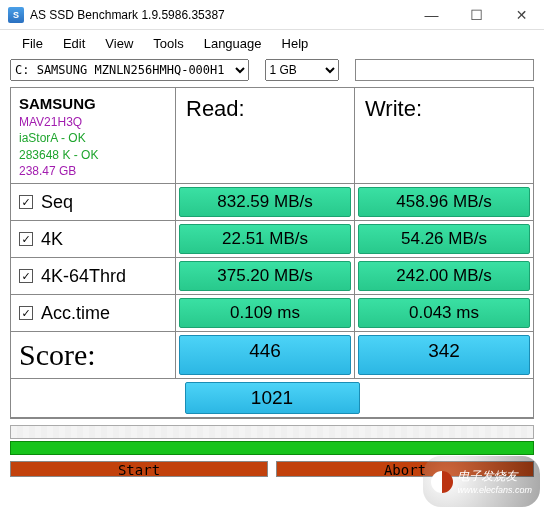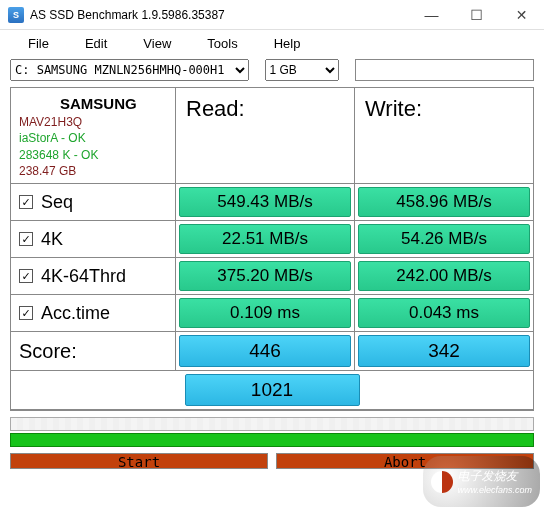--- a/index.html
+++ b/index.html
@@ -29,22 +29,22 @@
     font-size:9px; color:#fff; font-weight:bold;
   }
   .win-controls { display:flex; }
   .win-btn {
     width:45px; height:30px;
     display:flex; align-items:center; justify-content:center;
     font-size:14px; color:#444;
     background:transparent; border:none;
   }
   .menubar {
-    display:flex; gap:16px;
-    padding: 4px 18px;
+    display:flex; gap:0;
+    padding: 4px 12px;
     font-size:13px;
   }
   .menubar span { padding: 2px 10px; }
   .toolbar {
     display:flex; gap:16px;
     padding: 2px 10px 6px 10px;
   }
   select.drive-select { width: 250px; font-family: monospace; font-size:12px; height:22px; }
   select.size-select { width: 78px; font-size:12px; height:22px; }
   input.tool-input { flex:1; height:22px; border:1px solid #888; }
@@ -54,23 +54,23 @@
   }
   .row { display:flex; }
   .row > div { border-right:1px solid #888; border-bottom:1px solid #888; }
   .row > div:last-child { border-right:none; }
   .hdr-left {
     width:165px;
     padding:6px 8px 4px 8px;
     font-size:12px;
     line-height:1.35;
   }
-  .hdr-left .model { font-size:15px; font-weight:600;margin-left:41px; }
+  .hdr-left .model { font-size:15px; font-weight:600; }
   .hdr-left .green { color:#1fa52e; font-size:12px; }
-  .hdr-left .gray { color:#7f1d1d; font-size:12px; }
+  .hdr-left .gray { color:#a21caf; font-size:12px; }
   .hdr-cell {
     flex:1;
     font-size:22px;
     padding:8px 10px;
   }
   .test-label {
     width:165px;
     display:flex;
     align-items:center;
     gap:8px;
@@ -99,21 +99,21 @@
     background: linear-gradient(#3ae0a3,#28c98c);
     border:1px solid #1ba371;
     color:#000;
   }
   .pill-blue {
     background: linear-gradient(#4cd3f7,#2cb7e4);
     border:1px solid #1a8db5;
     color:#000;
     font-size:19px;
   }
-  .score-row .test-label { font-size:20px; padding:6px 8px; }
+  .score-row .test-label { font-size:30px; padding:6px 8px;font-family:Liberation Serif, serif; }
   .score-total-row {
     display:flex; justify-content:center;
     padding:3px; border-bottom:1px solid #888;
   }
   .score-total-row .pill-blue { flex:0 0 175px; }
   .progress-outer {
     margin: 6px 10px 2px 10px;
     height:14px;
     border:1px solid #aaa;
     background: repeating-linear-gradient(90deg,#f4f4f4 0 6px,#f0f0f0 6px 12px);
@@ -169,20 +169,21 @@
     <button class="win-btn">☐</button>
     <button class="win-btn">✕</button>
   </div>
 </div>
 
 <div class="menubar">
   <span>File</span>
   <span>Edit</span>
   <span>View</span>
   <span>Tools</span>
+  <span>Language</span>
   <span>Help</span>
 </div>
 
 <div class="toolbar">
   <select class="drive-select">
     <option>C: SAMSUNG MZNLN256HMHQ-000H1</option>
   </select>
   <select class="size-select">
     <option>1 GB</option>
   </select>
@@ -202,21 +203,21 @@
     <div class="hdr-cell">Read:</div>
     <div class="hdr-cell">Write:</div>
   </div>
 
   <div class="row">
     <div class="test-label">
       <span class="chk">✓</span>
       <span>Seq</span>
     </div>
     <div class="val-cell">
-        <div class="pill pill-green">549.43 MB/s</div>
+        <div class="pill pill-green">832.59 MB/s</div>
       </div>
     <div class="val-cell">
         <div class="pill pill-green">458.96 MB/s</div>
       </div>
   </div>
 
   <div class="row">
     <div class="test-label">
       <span class="chk">✓</span>
       <span>4K</span>

